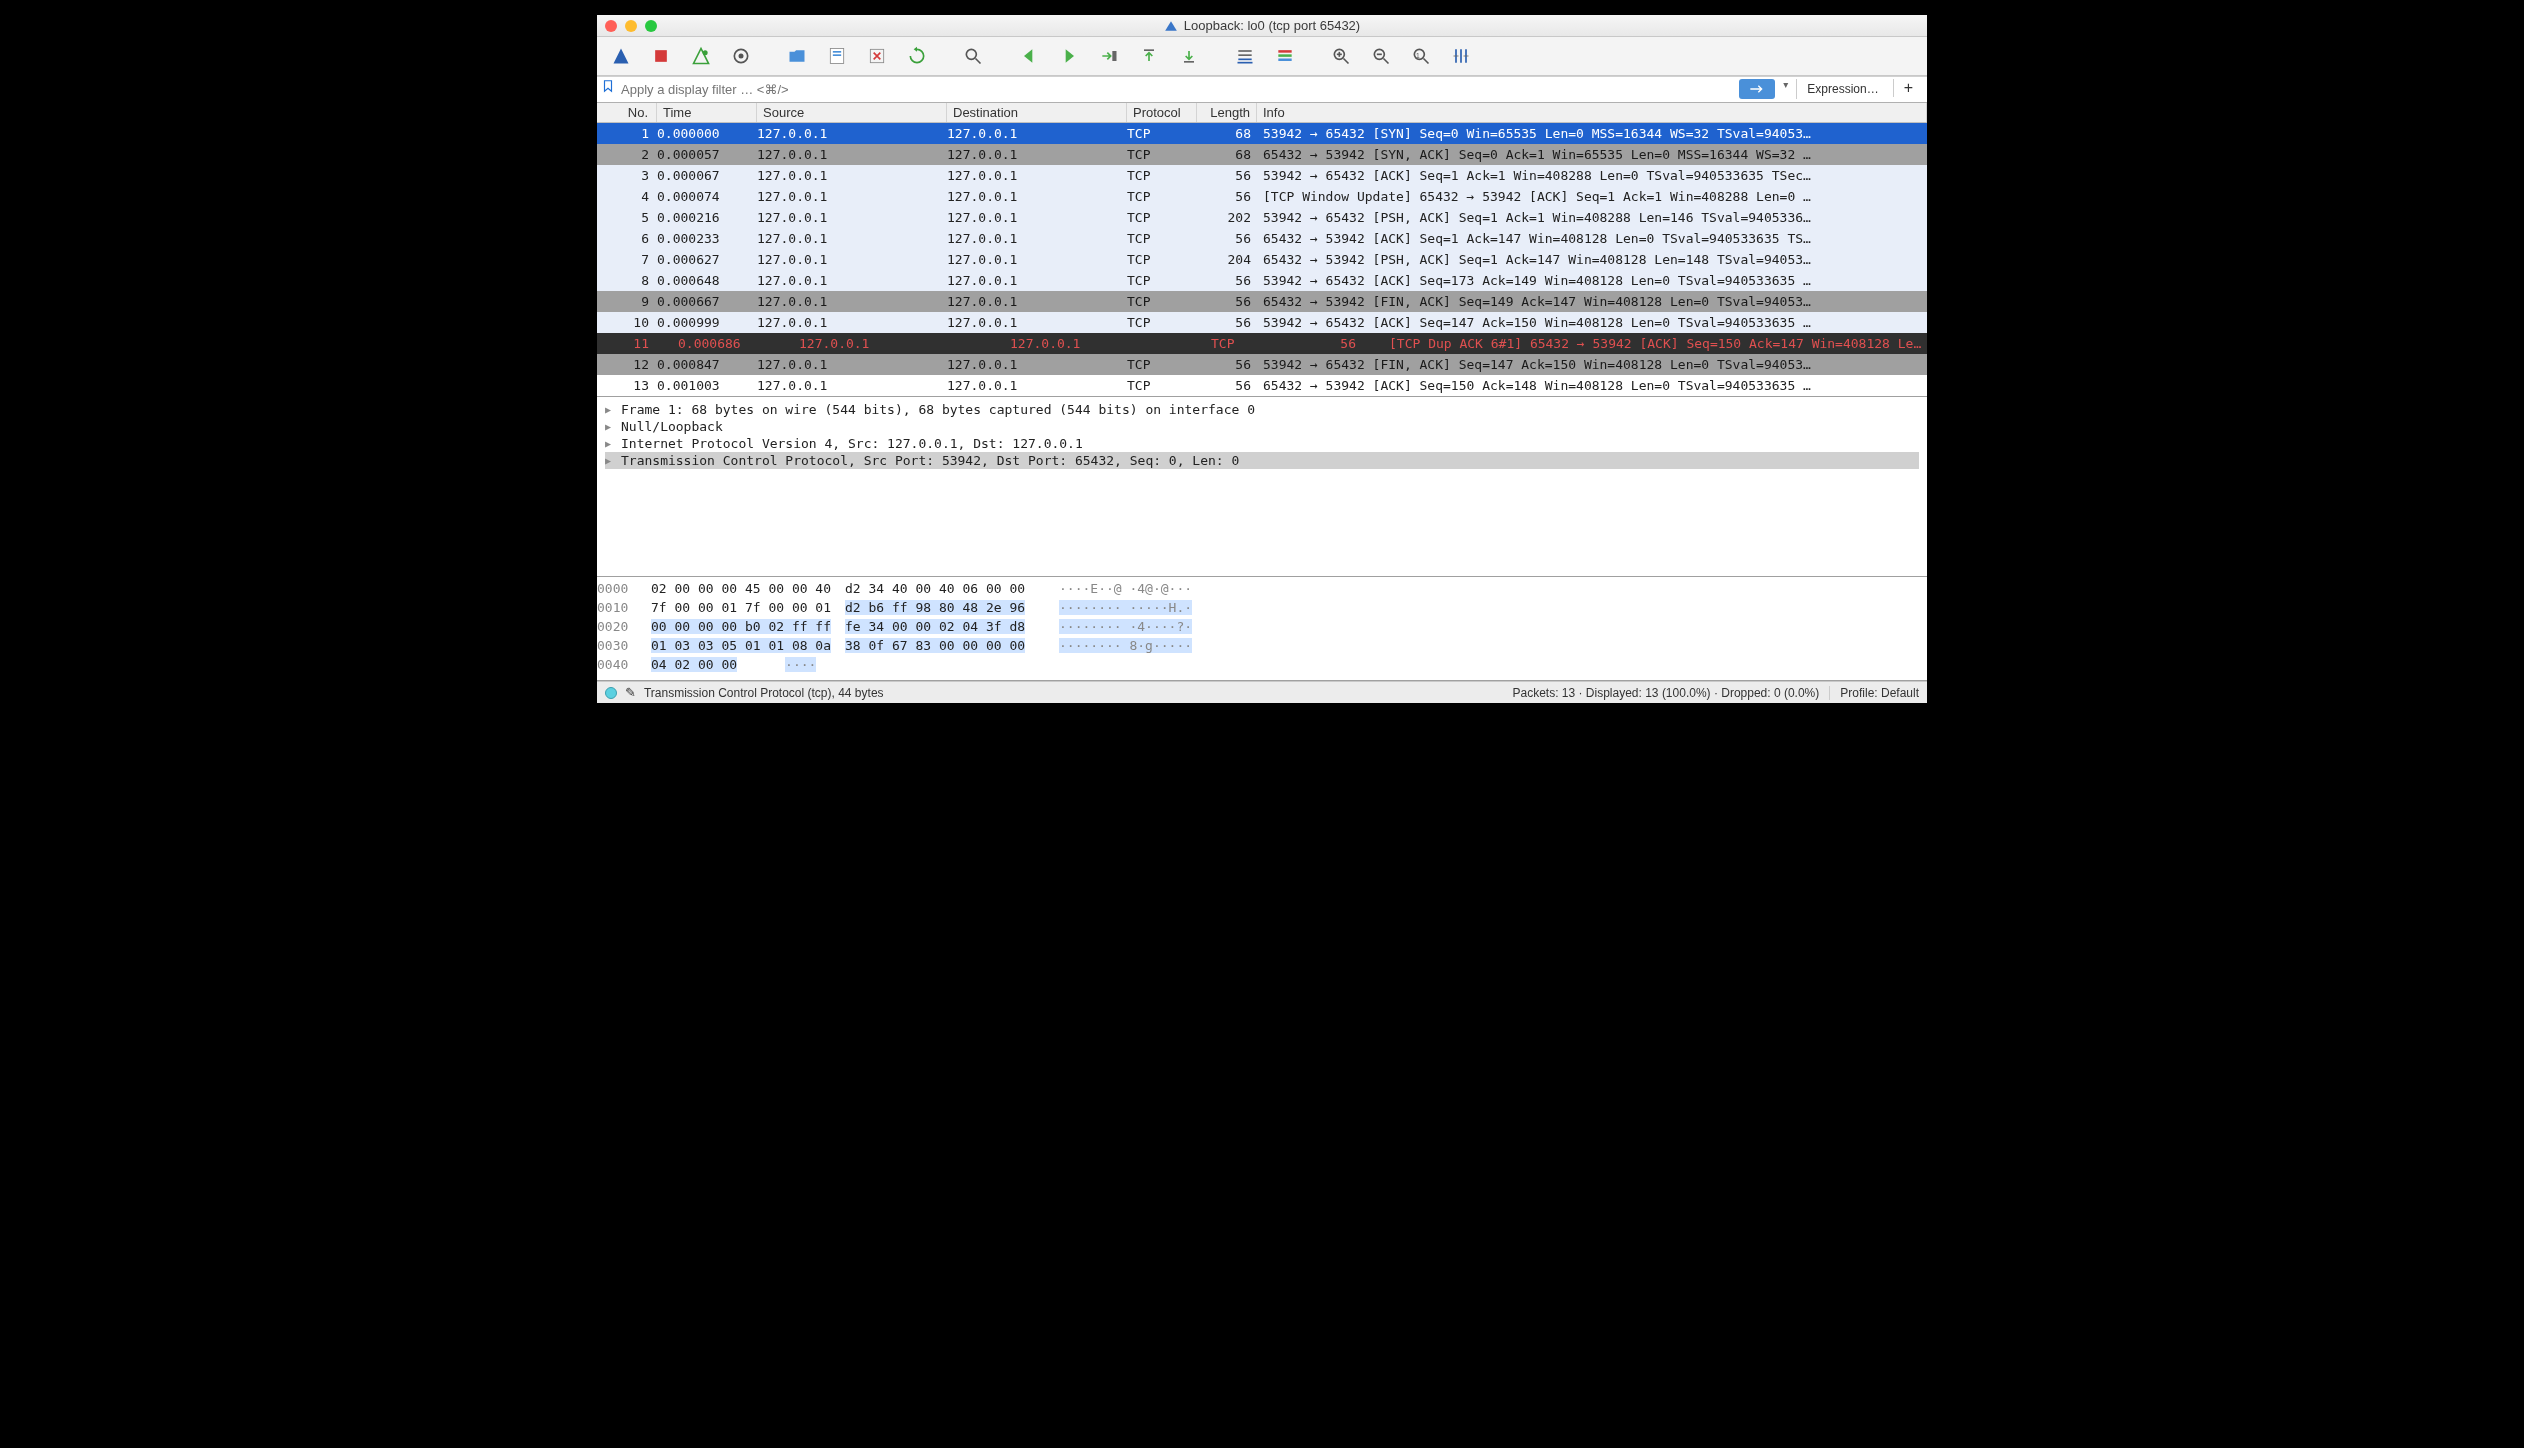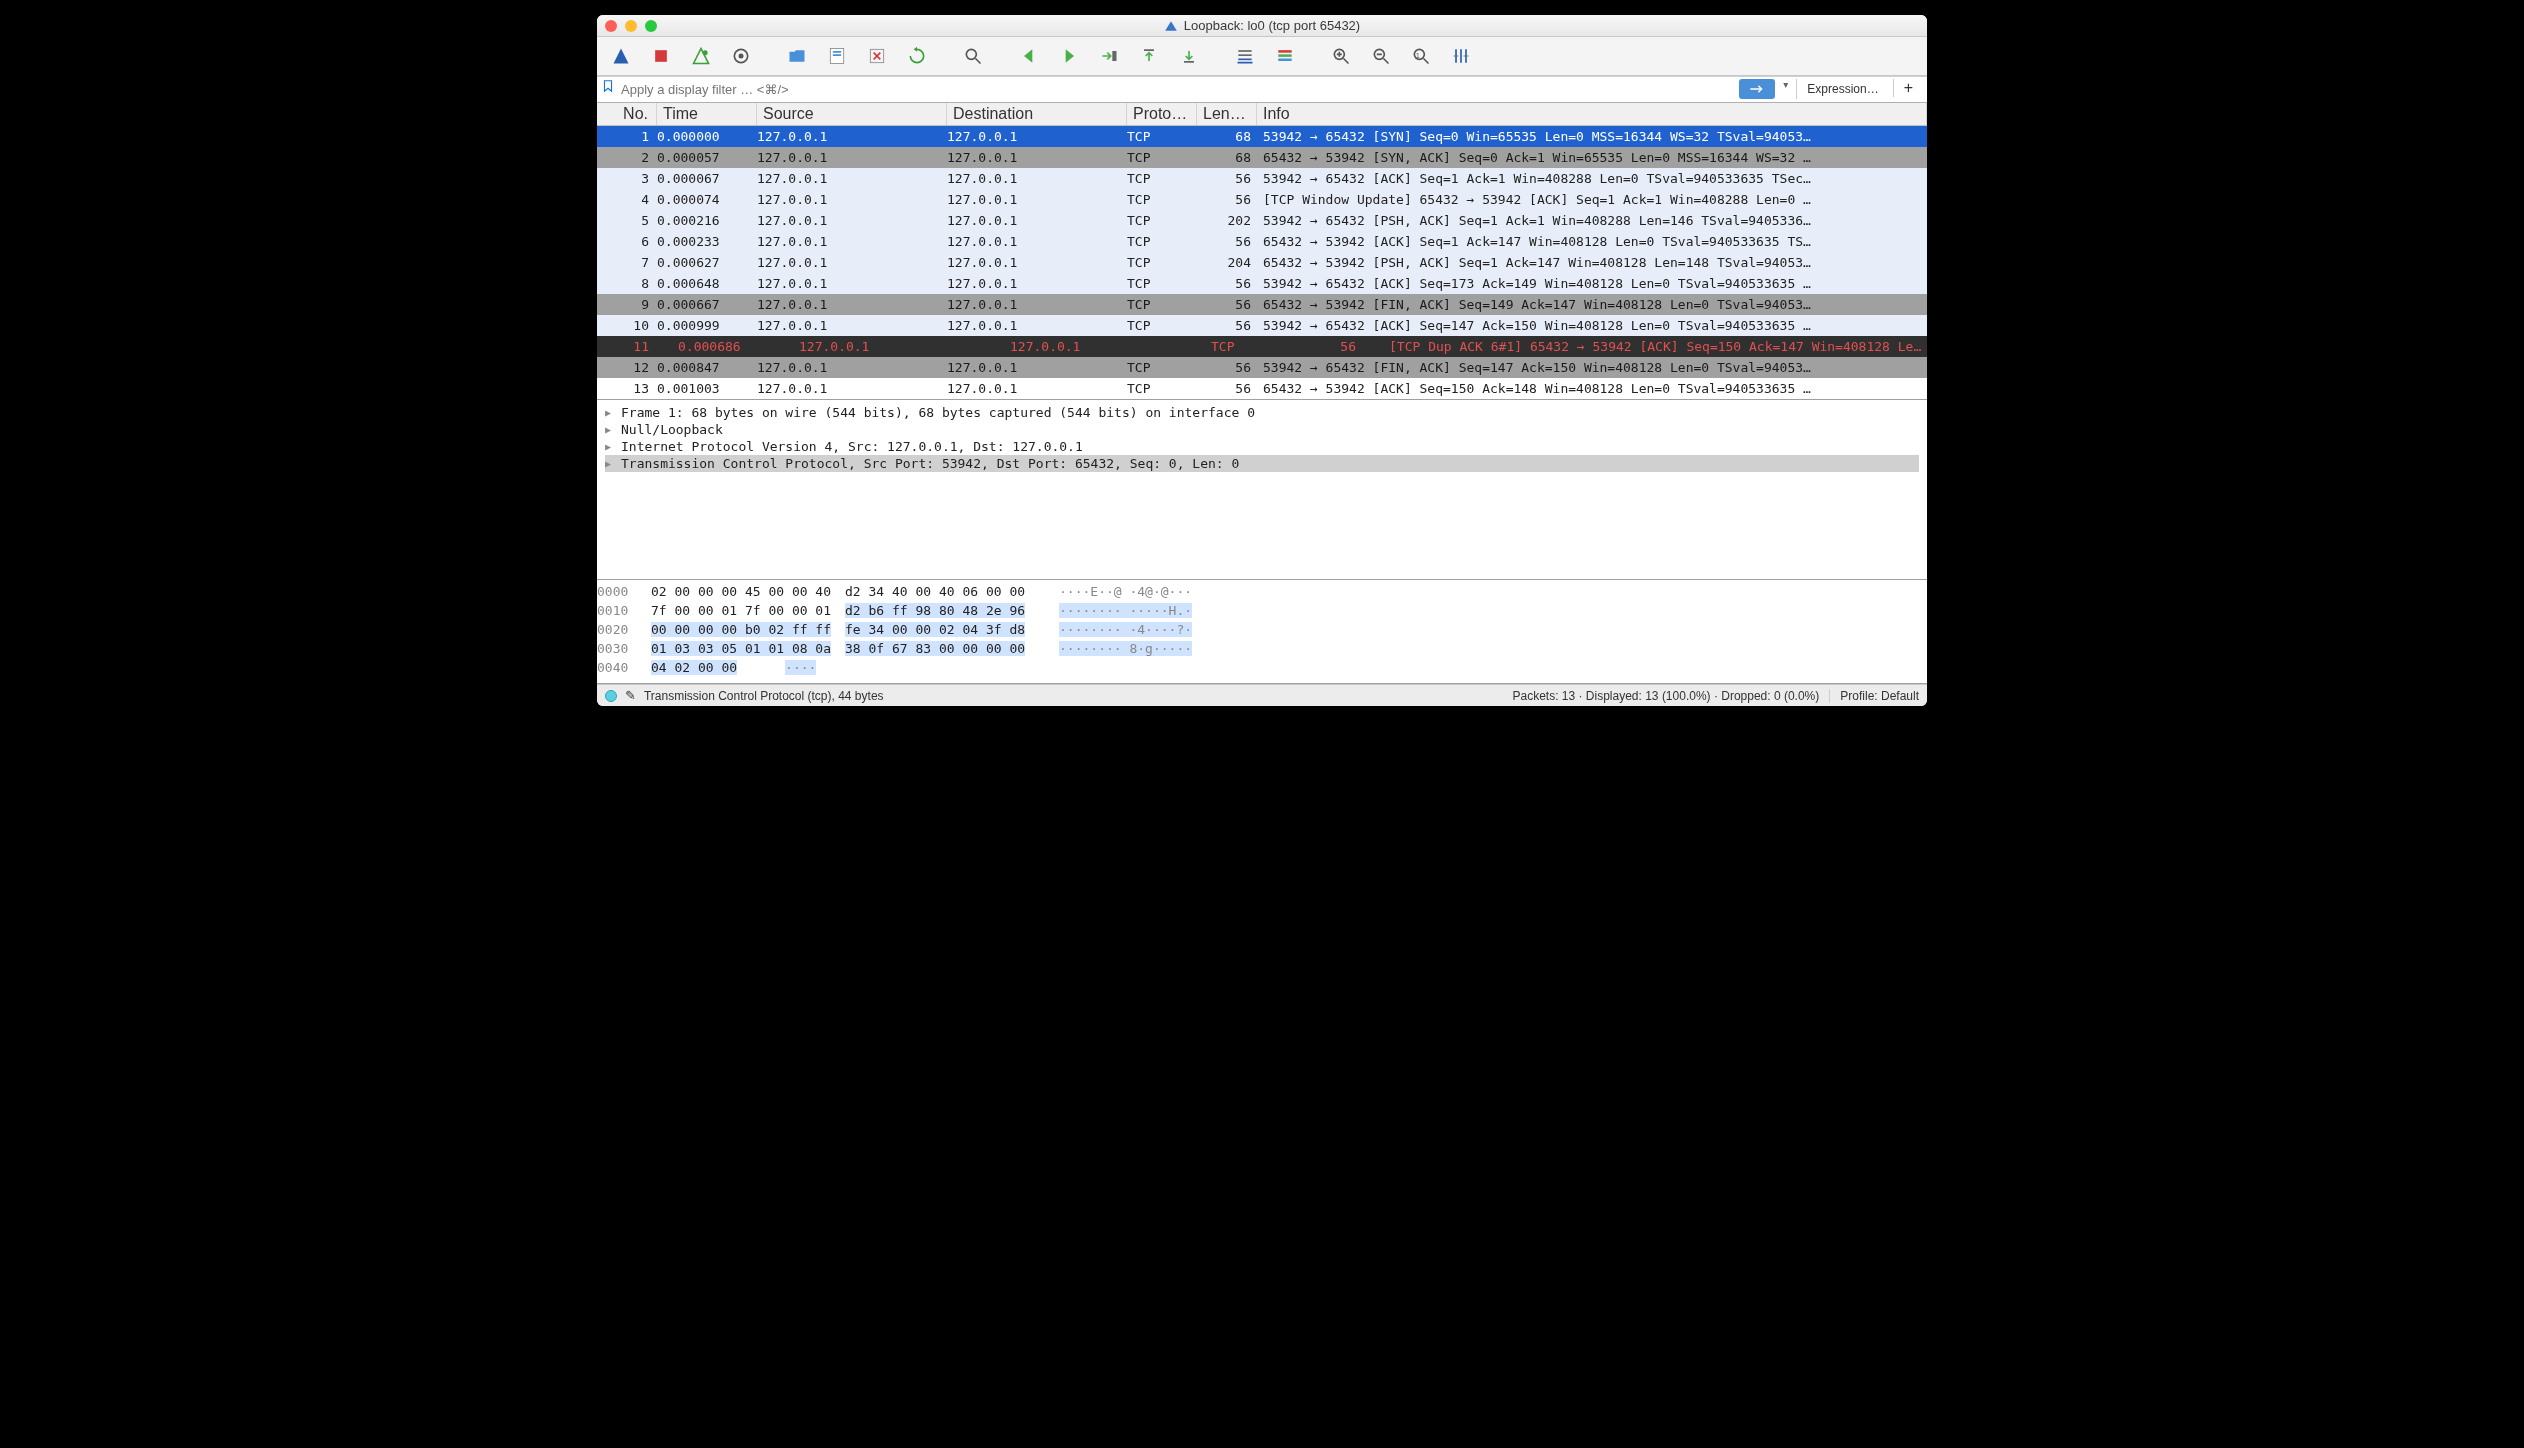--- a/index.html
+++ b/index.html
@@ -8,21 +8,21 @@
     font-family: -apple-system, BlinkMacSystemFont, "Helvetica Neue", Arial, sans-serif;
     font-size: 13px;
     display: flex;
     align-items: flex-start;
     justify-content: center;
     padding: 15px 60px;
   }
   .window {
     width: 1330px;
     background: #ececec;
-    border-radius: 6px;
+    border-radius: 0;
     box-shadow: 0 10px 40px rgba(0,0,0,0.5);
     overflow: hidden;
   }
   .titlebar {
     height: 22px;
     background: linear-gradient(#f6f6f6, #e8e8e8);
     border-bottom: 1px solid #c8c8c8;
     display: flex;
     align-items: center;
     padding: 0 8px;
@@ -105,21 +105,21 @@
     background: #fff;
     font-family: "Menlo", "Consolas", monospace;
     font-size: 13px;
     border-bottom: 1px solid #a0a0a0;
   }
   .pl-header {
     display: flex;
     background: #f0f0f0;
     border-bottom: 1px solid #c0c0c0;
     font-family: -apple-system, BlinkMacSystemFont, Arial, sans-serif;
-    font-size: 16px;
+    font-size: 13px;
     color: #333;
   }
   .pl-header .col {
     padding: 2px 6px;
     border-right: 1px solid #d4d4d4;
   }
   .pl-row {
     display: flex;
     height: 21px;
     line-height: 21px;

